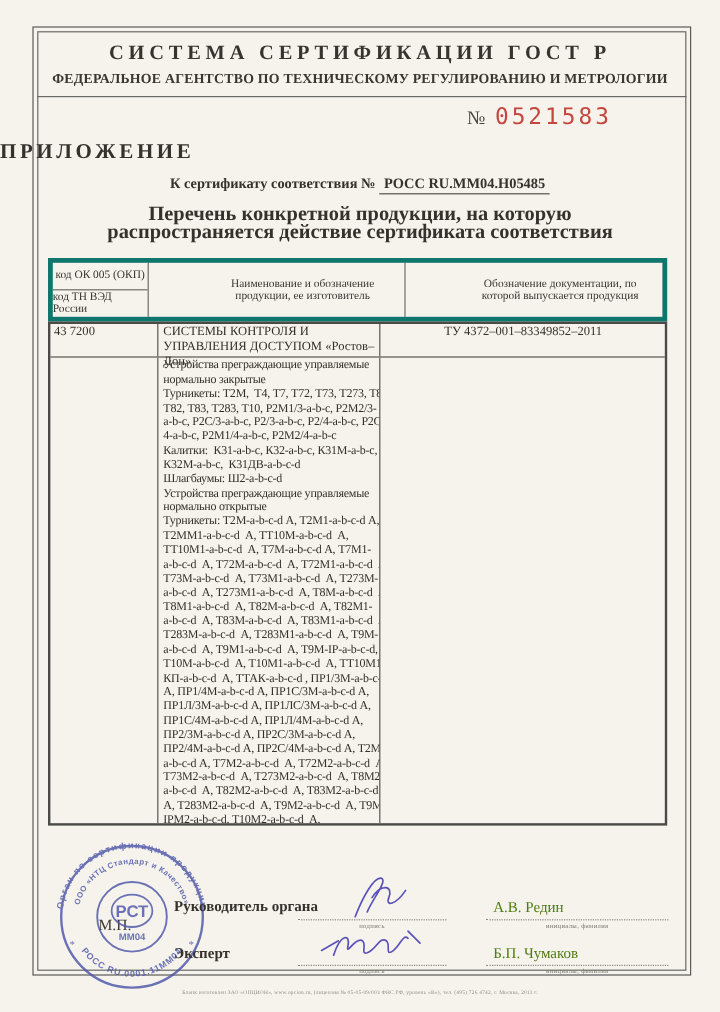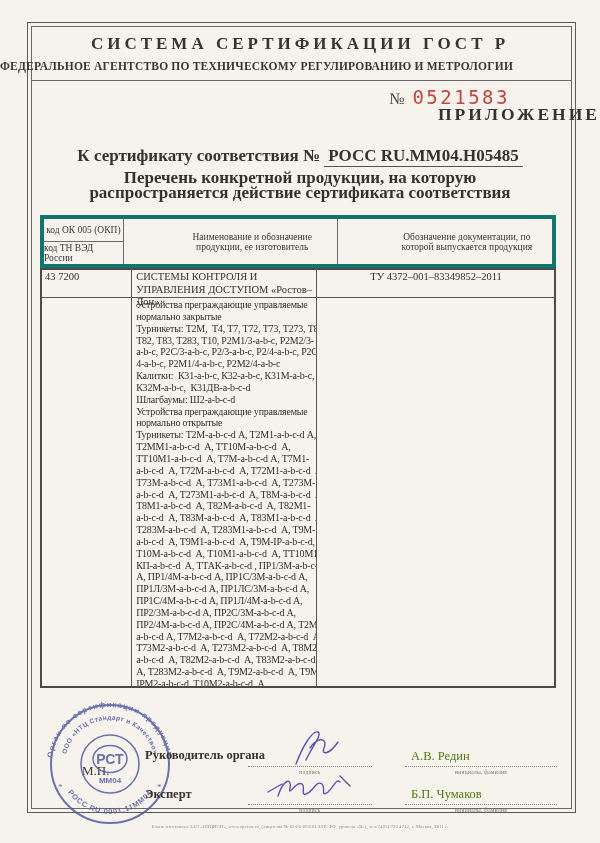--- a/index.html
+++ b/index.html
@@ -6,29 +6,29 @@
   html,body { width:600px; height:843px; }
   body {
     font-family:"Liberation Serif","DejaVu Serif",serif;
     background:#f6f3ed; color:#2f2d2b; position:relative; overflow:hidden;
   }
   .page { position:absolute; left:0; top:0; width:600px; height:843px; }
   .frame-outer { position:absolute; left:27px; top:22px; width:549px; height:791px; border:1px solid #5d5b58; }
   .frame-inner { position:absolute; left:3px; top:3px; right:3px; bottom:3px; border:1px solid #6a6865; }
   .doc-title { position:absolute; left:0; top:34px; width:100%; text-align:center;
     font-size:17px; font-weight:bold; letter-spacing:4px; color:#37342f; }
-  .doc-subtitle { position:absolute; left:0; top:60px; width:100%; text-align:left;
+  .doc-subtitle { position:absolute; left:0; top:60px; width:100%; text-align:center;
     font-size:11.5px; font-weight:bold; letter-spacing:0.2px; color:#3a3732; }
   .header-rule { position:absolute; left:31px; top:80px; width:541px; height:0; border-top:1px solid #6a6865; }
   .form-number { position:absolute; left:350px; top:86px; width:160px; text-align:right; white-space:nowrap; }
   .form-number .nsign { font-size:16px; color:#4a4742; margin-right:8px; }
   .form-number .ndigits { font-family:"DejaVu Sans Mono",monospace; font-size:19px; letter-spacing:2.5px; color:#c4463d; }
-  .appendix-title { position:absolute; left:0; top:104px; width:100%; text-align:right;
+  .appendix-title { position:absolute; left:0; top:116px; width:100%; text-align:left;
     font-size:17.5px; font-weight:bold; letter-spacing:3px; color:#35322d; }
-  .cert-line { position:absolute; left:0; top:146px; width:100%; text-align:center; font-size:17px; font-weight:bold; color:#35322d; }
+  .cert-line { position:absolute; left:0; top:146px; width:100%; text-align:center; font-size:12px; font-weight:bold; color:#35322d; }
   .cert-line .cert-no { font-weight:bold; border-bottom:1px solid #55524e; padding:0 4px 1px 4px; }
   .scope-par { position:absolute; left:60px; top:170px; width:480px; text-align:center;
     font-size:17px; font-weight:bold; line-height:15px; color:#35322d; }
 
   
   .tbl-head { position:absolute; left:40px; top:215px; width:516px; height:53px;
     border:4px solid #0f766e; display:flex; font-size:9.5px; color:#3a3733;gap:44px; }
   .th-col1 { width:100px; border-right:1px solid #6f6d69; display:flex; flex-direction:column; }
   .th-col1 .sub { flex:1; display:flex; align-items:center; justify-content:center; }
   .th-col1 .sub:first-child { border-bottom:1px solid #6f6d69; }

